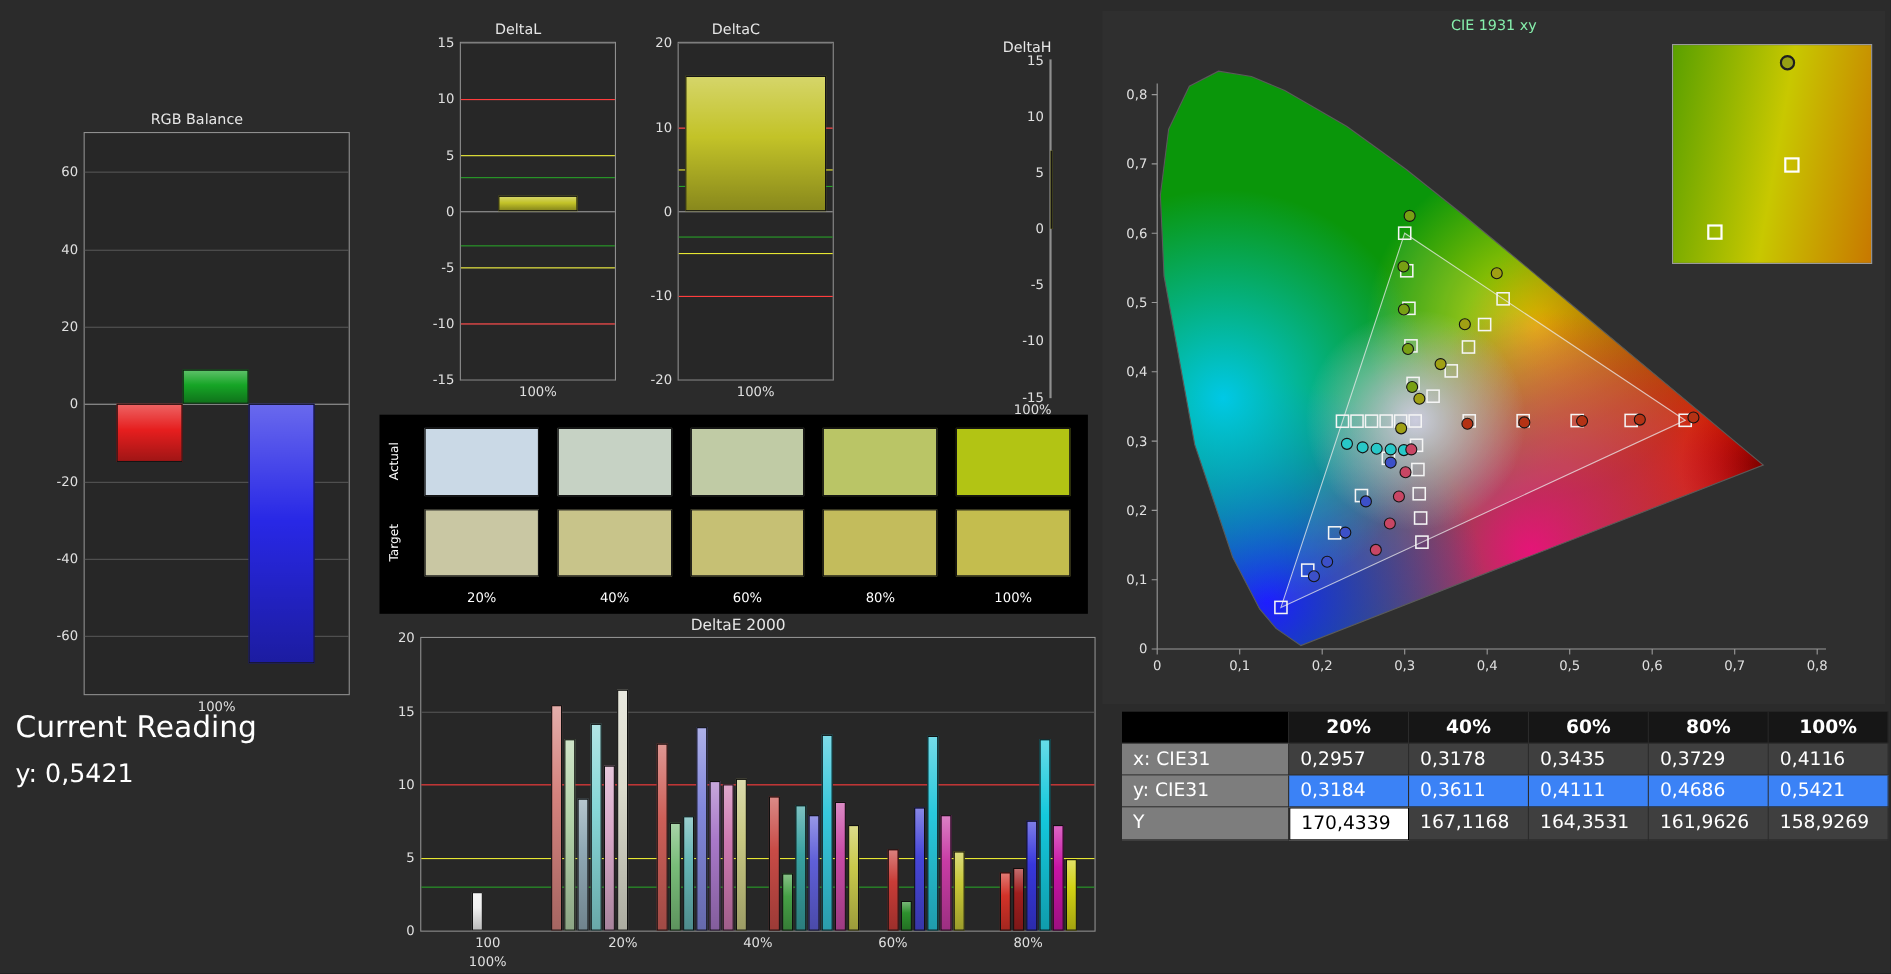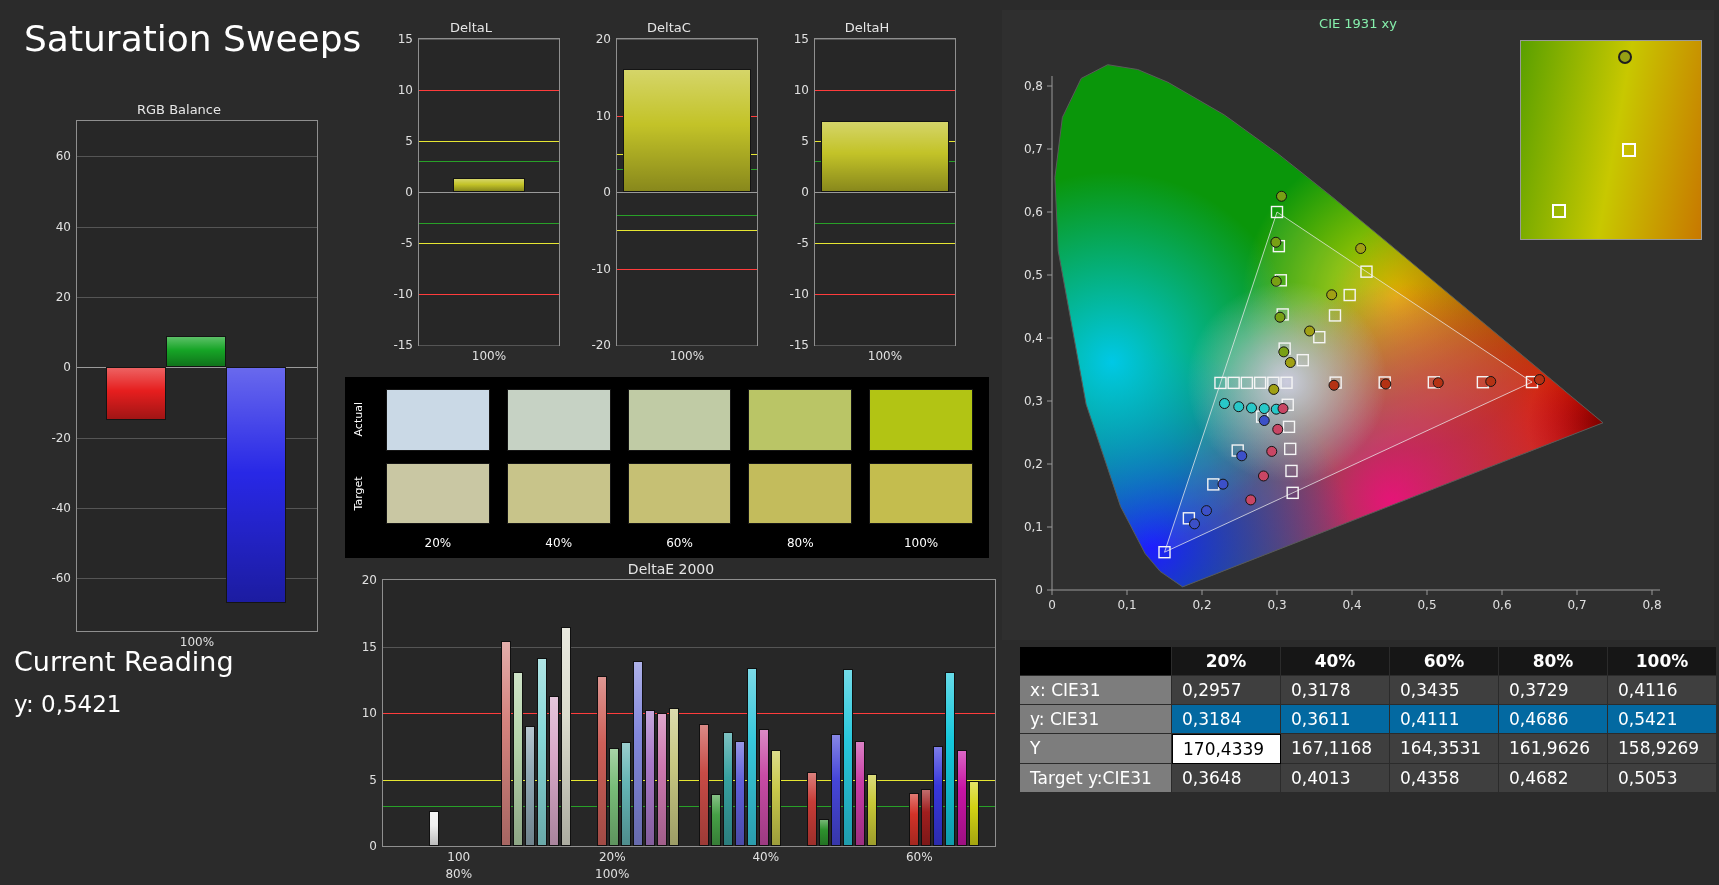--- a/index.html
+++ b/index.html
@@ -17,38 +17,38 @@
   .gridline{position:absolute;left:0;right:0;height:1px;background:#555;}
   .gridline.zero{background:#9a9a9a;}
   .limitline{position:absolute;left:0;right:0;height:1px;}
   .ytick{position:absolute;left:-38px;width:32px;text-align:right;font-size:12px;color:#e0e0e0;transform:translateY(-50%);}
   .vbar{position:absolute;border:1px solid #141414;
         background-image:linear-gradient(to bottom,rgba(255,255,255,.30),rgba(255,255,255,0) 45%,rgba(0,0,0,.30));}
 
   #rgb-chart{left:40px;top:102px;width:278px;height:548px;}
   #delta-0{left:382px;top:20px;width:178px;height:344px;}
   #delta-1{left:580px;top:20px;width:178px;height:344px;}
-  #delta-2{left:778px;top:20px;width:178px;height:344px;}
+  #delta-2{left:778px;top:36px;width:178px;height:344px;align-items:flex-end;}
 
   
   #swatches{position:absolute;left:345px;top:377px;width:644px;height:181px;background:#000;
             display:grid;grid-template-columns:22px repeat(5,1fr);grid-template-rows:1fr 1fr 18px;
             column-gap:17px;row-gap:12px;padding:12px 16px 4px 2px;}
   .sw-rowlabel{color:#fff;font-size:11px;display:flex;align-items:center;justify-content:center;
                writing-mode:vertical-rl;transform:rotate(180deg);}
   .sw-cell{border:1px solid #151515;}
   .sw-collabel{color:#fff;font-size:12px;text-align:center;}
 
   
   #deltae-chart{left:346px;top:561px;width:650px;height:320px;}
   #deltae-chart .chart-title{font-size:14px;}
   .de-group{position:absolute;bottom:0;top:0;display:flex;align-items:flex-end;justify-content:center;gap:2px;}
   .de-bar{width:10px;border:1px solid #101010;
           background-image:linear-gradient(to bottom,rgba(255,255,255,.35),rgba(255,255,255,0) 40%,rgba(0,0,0,.22));}
-  #deltae-xlabels{display:grid;grid-template-columns:repeat(4,1fr);margin-left:36px;flex:0 0 18px;}
+  #deltae-xlabels{display:grid;grid-template-columns:repeat(5,1fr);margin-left:36px;flex:0 0 18px;}
   .de-xlabel{text-align:center;font-size:12px;color:#e0e0e0;padding-top:3px;}
 
   
   #cie-panel{position:absolute;left:1002px;top:10px;width:712px;height:630px;background:#2f2f2f;}
   .cie-title{position:absolute;top:6px;left:0;right:0;text-align:center;font-size:13px;color:#86efac;}
   #cie-svg{position:absolute;left:0;top:22px;}
   .cie-tick{fill:#e0e0e0;font-size:12px;}
   #cie-inset{position:absolute;right:12px;top:30px;width:182px;height:200px;border:1px solid #9a9a9a;
              background:linear-gradient(100deg,#5aa000 0%,#c8c800 52%,#c87800 100%);}
   .inset-marker{position:absolute;transform:translate(-50%,-50%);}
@@ -61,29 +61,28 @@
   .cr-line{font-size:23px;color:#fff;margin-top:14px;}
 
   
   #data-table{position:absolute;left:1020px;top:647px;width:697px;font-size:17px;}
   .trow{display:grid;grid-template-columns:152px repeat(5,109px);}
   .tcell{padding:4px 10px;border-right:1px solid #2b2b2b;border-bottom:1px solid #2b2b2b;white-space:nowrap;}
   .thead .tcell{background:#161616;color:#fff;font-weight:bold;text-align:center;}
   .thead .corner{background:#000;}
   .tlabel{background:#7d7d7d;color:#fff;}
   .odd .tval{background:#3f3f3f;}
-  .even .tval{background:#0369a1;}
+  .even .tval{background:#3b82f6;}
   .tval.hl{background:#ffffff;color:#000;border:1px solid #000;}
 </style>
 </head>
 <body>
 
 <div id="stage">
 
-  <div id="page-title">Saturation Sweeps</div>
 
   <div class="chart" id="rgb-chart">
     <div class="chart-title">RGB Balance</div>
     <div class="plot" id="rgb-plot">
         <div class="gridline" style="top: 6.89655%;"></div>
         <div class="ytick" style="top: 6.89655%;">60</div>
         <div class="gridline" style="top: 20.6897%;"></div>
         <div class="ytick" style="top: 20.6897%;">40</div>
         <div class="gridline" style="top: 34.4828%;"></div>
         <div class="ytick" style="top: 34.4828%;">20</div>
@@ -458,23 +457,15 @@
         <div class="tcell tval">0,5421</div>
       </div>
       <div class="trow odd">
         <div class="tcell tlabel">Y</div>
         <div class="tcell tval hl">170,4339</div>
         <div class="tcell tval">167,1168</div>
         <div class="tcell tval">164,3531</div>
         <div class="tcell tval">161,9626</div>
         <div class="tcell tval">158,9269</div>
       </div>
-      <div class="trow odd">
-        <div class="tcell tlabel">Target y:CIE31</div>
-        <div class="tcell tval">0,3648</div>
-        <div class="tcell tval">0,4013</div>
-        <div class="tcell tval">0,4358</div>
-        <div class="tcell tval">0,4682</div>
-        <div class="tcell tval">0,5053</div>
-      </div>
     </div>
 
 </div>
 
 </body></html>

